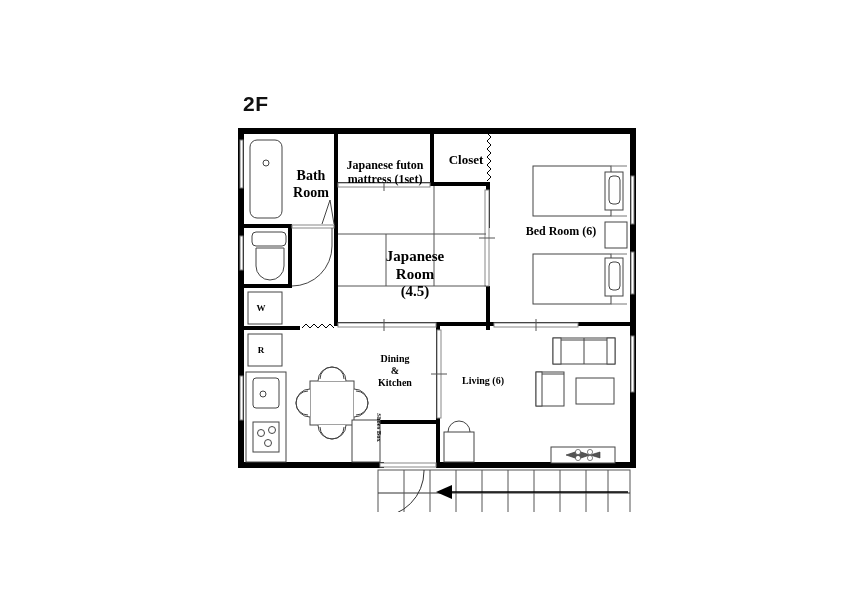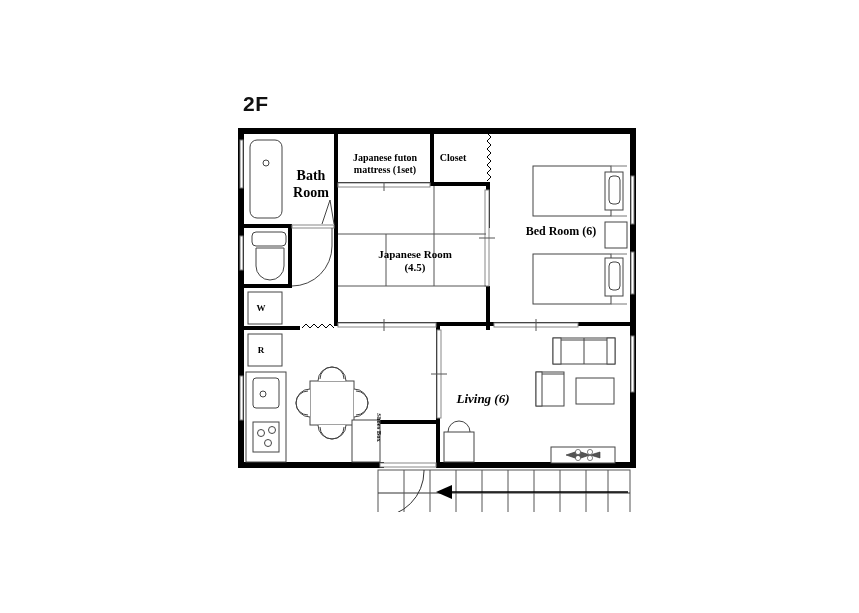--- a/index.html
+++ b/index.html
@@ -35,26 +35,26 @@
     position: absolute;
     font-family: "Liberation Serif", "DejaVu Serif", serif;
     font-weight: bold;
     color: #000000;
     text-align: center;
     line-height: 1.18;
     white-space: pre-line;
     pointer-events: none;
   }
   .lbl-bath      { left: 288px; top: 168px; width: 46px; font-size: 14px; }
-  .lbl-futon     { left: 342px; top: 152px; width: 86px; font-size: 10px; }
-  .lbl-closet    { left: 432px; top: 152px; width: 42px; font-size: 10px; }
+  .lbl-futon     { left: 342px; top: 158px; width: 86px; font-size: 12px; }
+  .lbl-closet    { left: 445px; top: 152px; width: 42px; font-size: 13px; }
   .lbl-bedroom   { left: 518px; top: 224px; width: 86px; font-size: 12px; }
-  .lbl-jroom     { left: 370px; top: 248px; width: 90px; font-size: 11px; }
+  .lbl-jroom     { left: 370px; top: 248px; width: 90px; font-size: 15px; }
   .lbl-dining    { left: 364px; top: 353px; width: 62px; font-size: 10px; }
-  .lbl-living    { left: 448px; top: 391px; width: 70px; font-size: 13px; font-style: italic; }
+  .lbl-living    { left: 448px; top: 375px; width: 70px; font-size: 10px; }
   .lbl-w         { left: 251px; top: 303px; width: 20px; font-size: 9px; }
   .lbl-r         { left: 251px; top: 345px; width: 20px; font-size: 9px; }
   .lbl-shoes {
     position: absolute;
     left: 356px;
     top: 424px;
     width: 46px;
     font-family: "Liberation Serif", "DejaVu Serif", serif;
     font-weight: bold;
     font-size: 6.5px;
@@ -332,19 +332,22 @@
   </svg>
 
   <div class="room-label lbl-bath">Bath
 Room</div>
   <div class="room-label lbl-futon">Japanese futon
 mattress (1set)</div>
   <div class="room-label lbl-closet">Closet</div>
   <div class="room-label lbl-bedroom">Bed Room (6)</div>
   <div class="room-label lbl-jroom">Japanese Room
 (4.5)</div>
+  <div class="room-label lbl-dining">Dining
+&amp;
+Kitchen</div>
   <div class="room-label lbl-living">Living (6)</div>
   <div class="lbl-shoes">Shoes Box</div>
 
   <div class="room-label lbl-w">W</div>
   <div class="room-label lbl-r">R</div>
 
 </div>
 
 </body></html>

